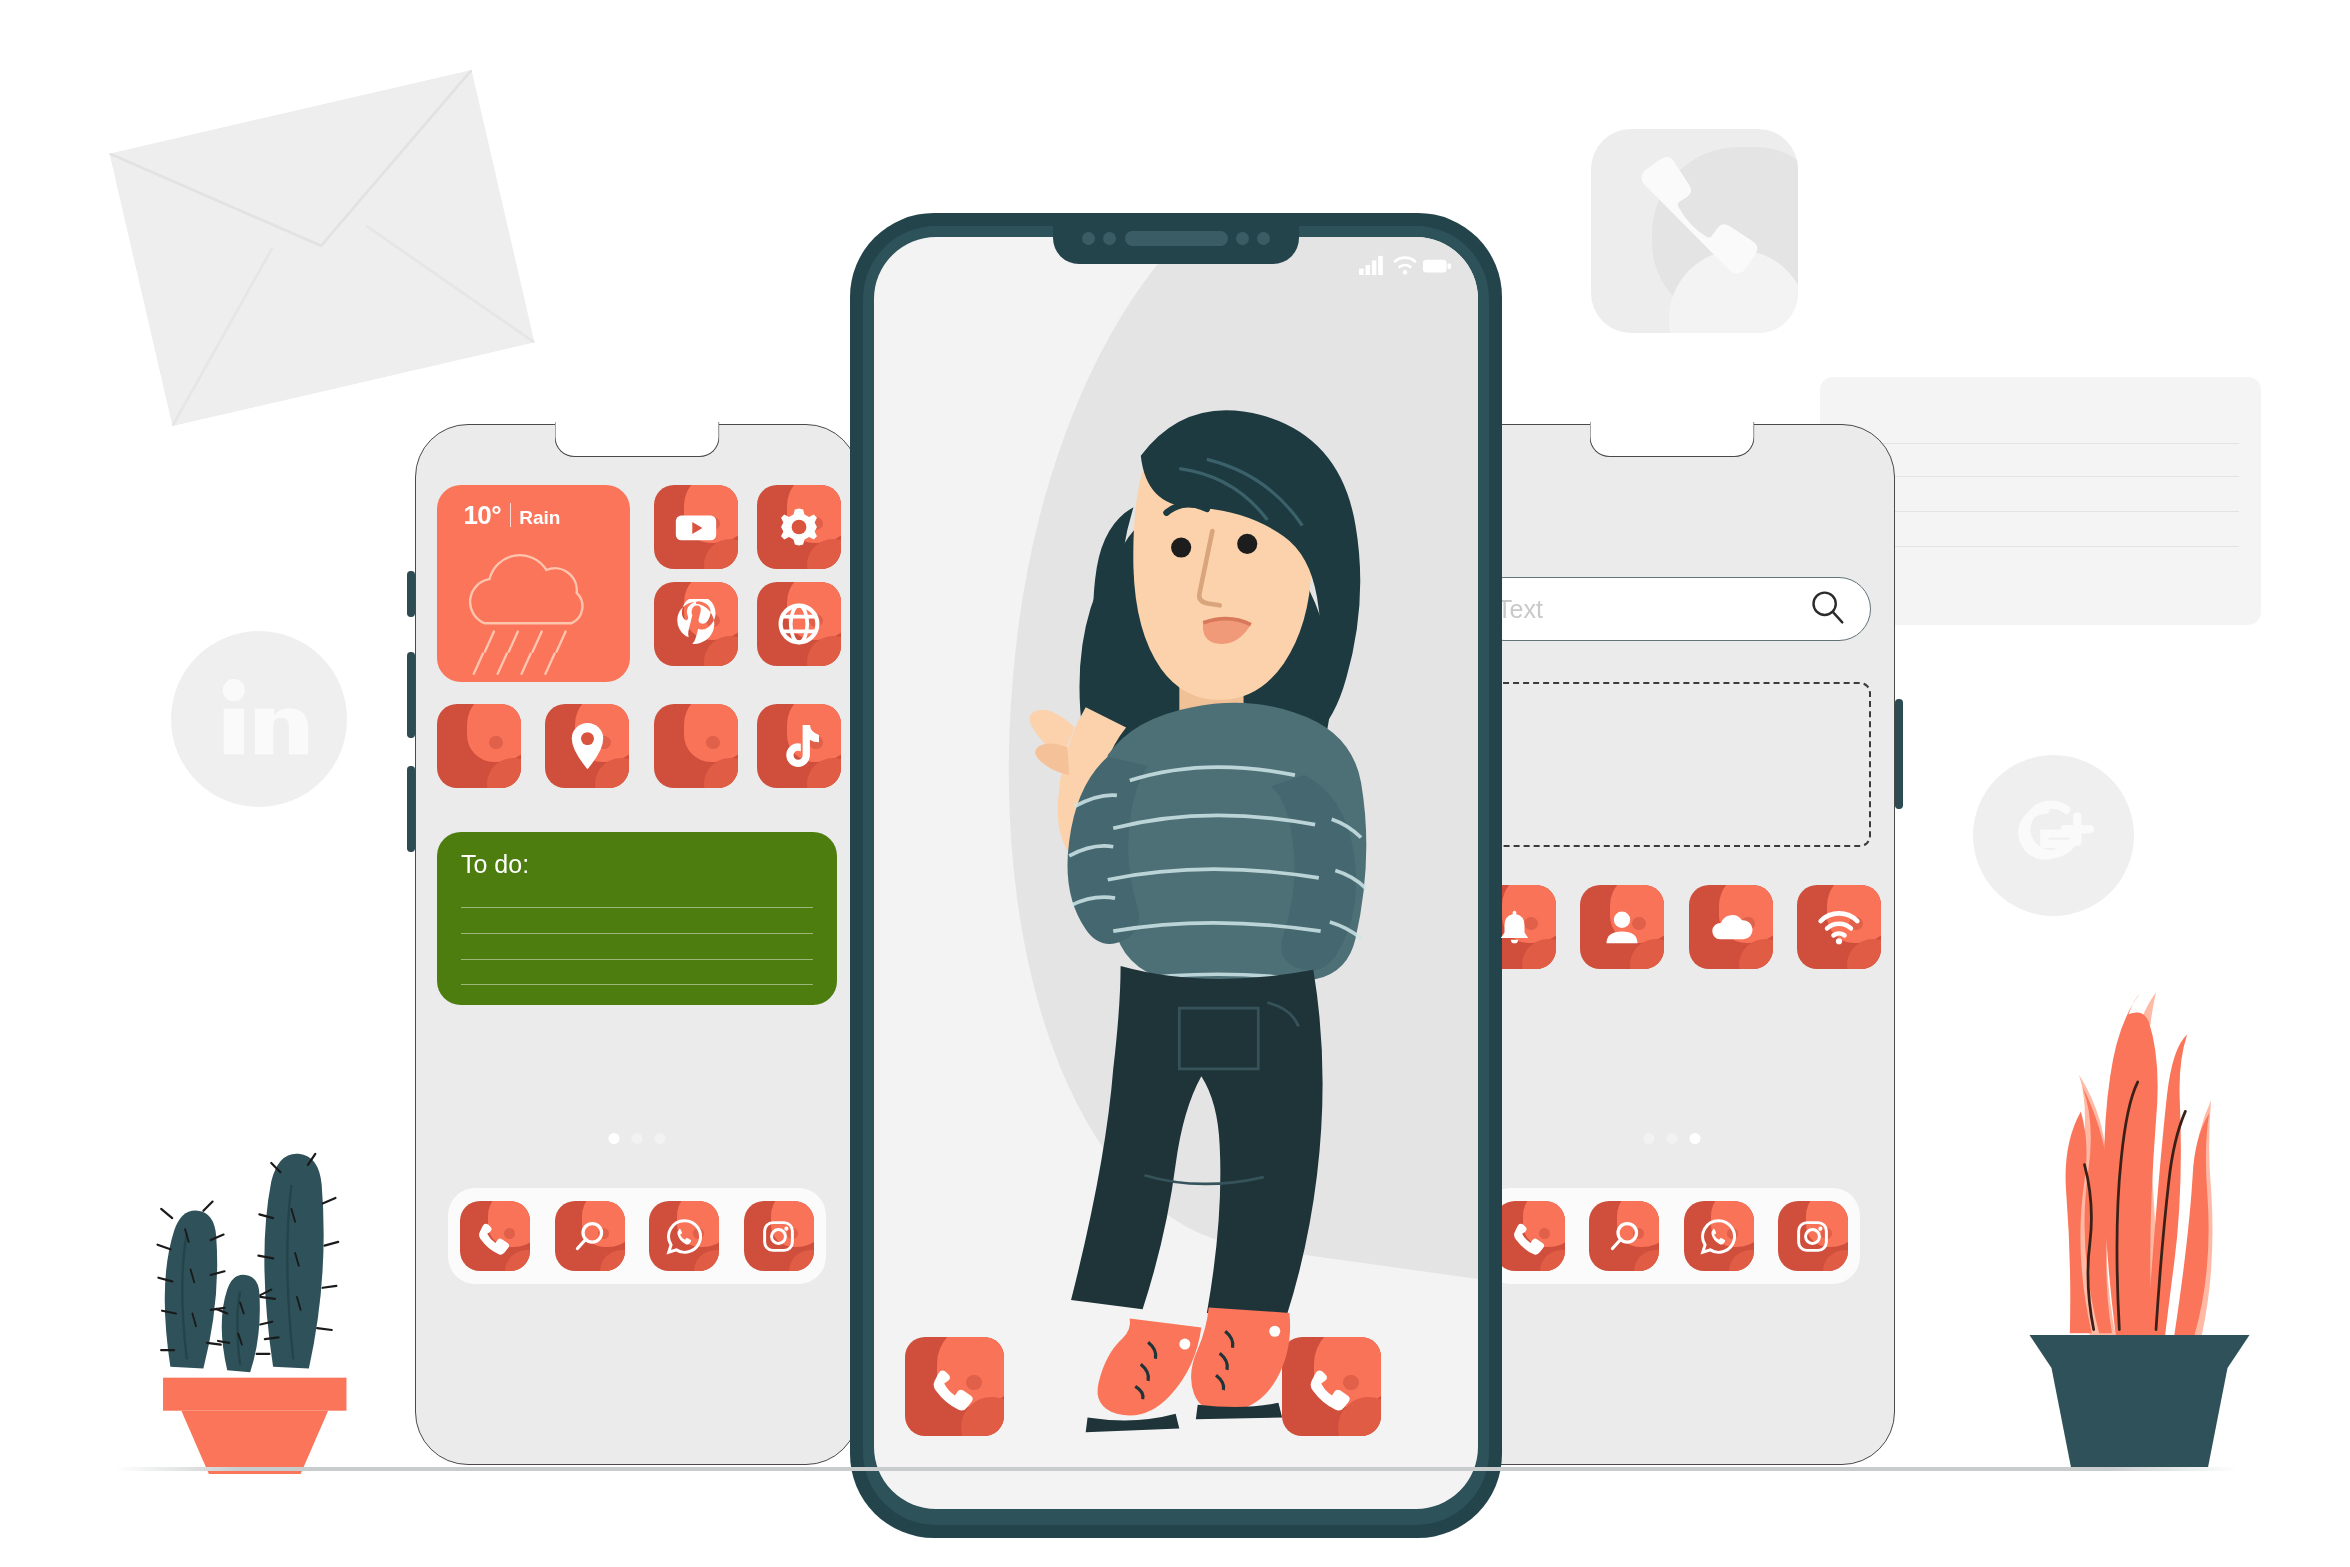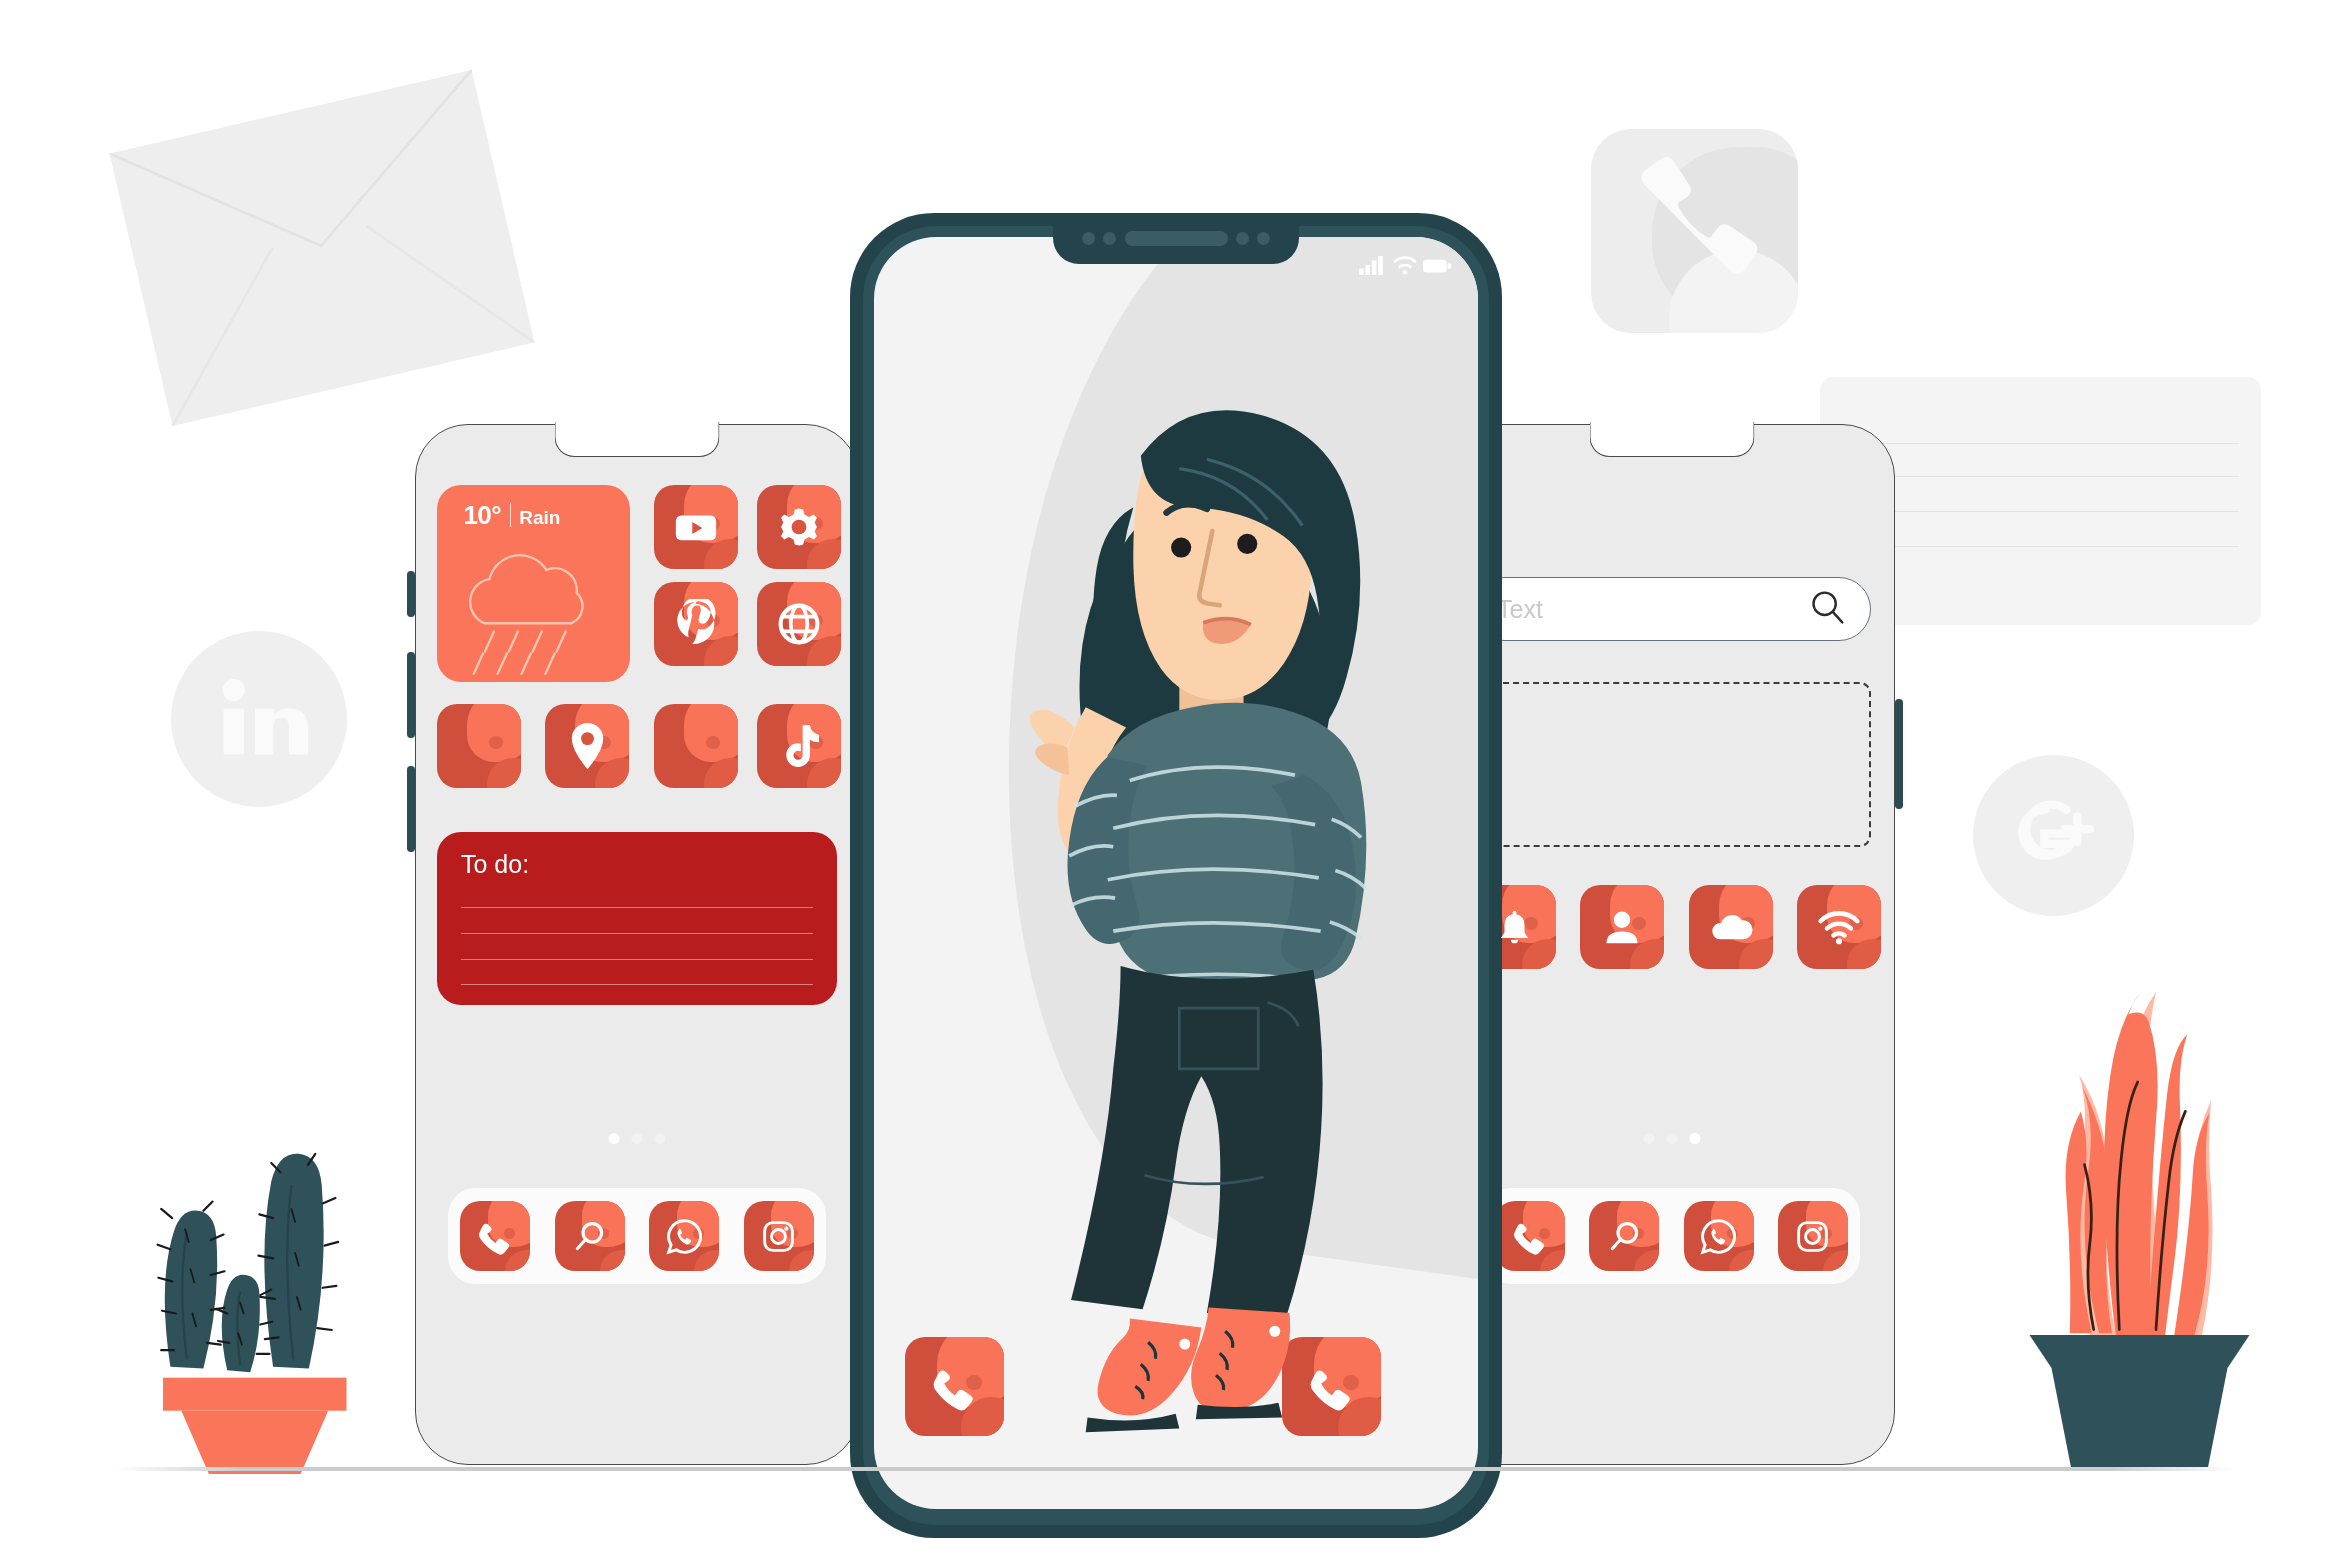--- a/index.html
+++ b/index.html
@@ -93,21 +93,21 @@
   .app-icon .ab2 { position:absolute; right:-18.4px; bottom:-22px; width:62%; height:62%;
                    background:#e05c45; border-radius:50%; }
   .app-icon .ab3 { position:absolute; right:22%; top:38%; width:16%; height:16%;
                    background:#e0604a; border-radius:50%; }
   .app-icon .glyph {
     position:absolute; inset:0; display:flex; align-items:center; justify-content:center;
     color:#ffffff; z-index:4;
   }
 
   .todo-widget {
-    position:absolute; left:0; width:100%; background:#b91c1c;
+    position:absolute; left:0; width:100%; background:#4d7c0f;
     border-radius:24px; overflow:hidden;
   }
   .todo-title { position:absolute; left:24px; top:18.4px; color:#fff; font-size:25px; }
   .todo-line { position:absolute; left:24px; right:24px; height:1.4px; background:rgba(255,255,255,0.45); }
 
   .page-dots { position:absolute; display:flex; gap:12px; left:50%; transform:translateX(-50%); }
   .page-dots .d { width:11px; height:11px; border-radius:50%; background:#f2f2f2; }
   .page-dots .d.active { background:#ffffff; }
 
   .dock {

